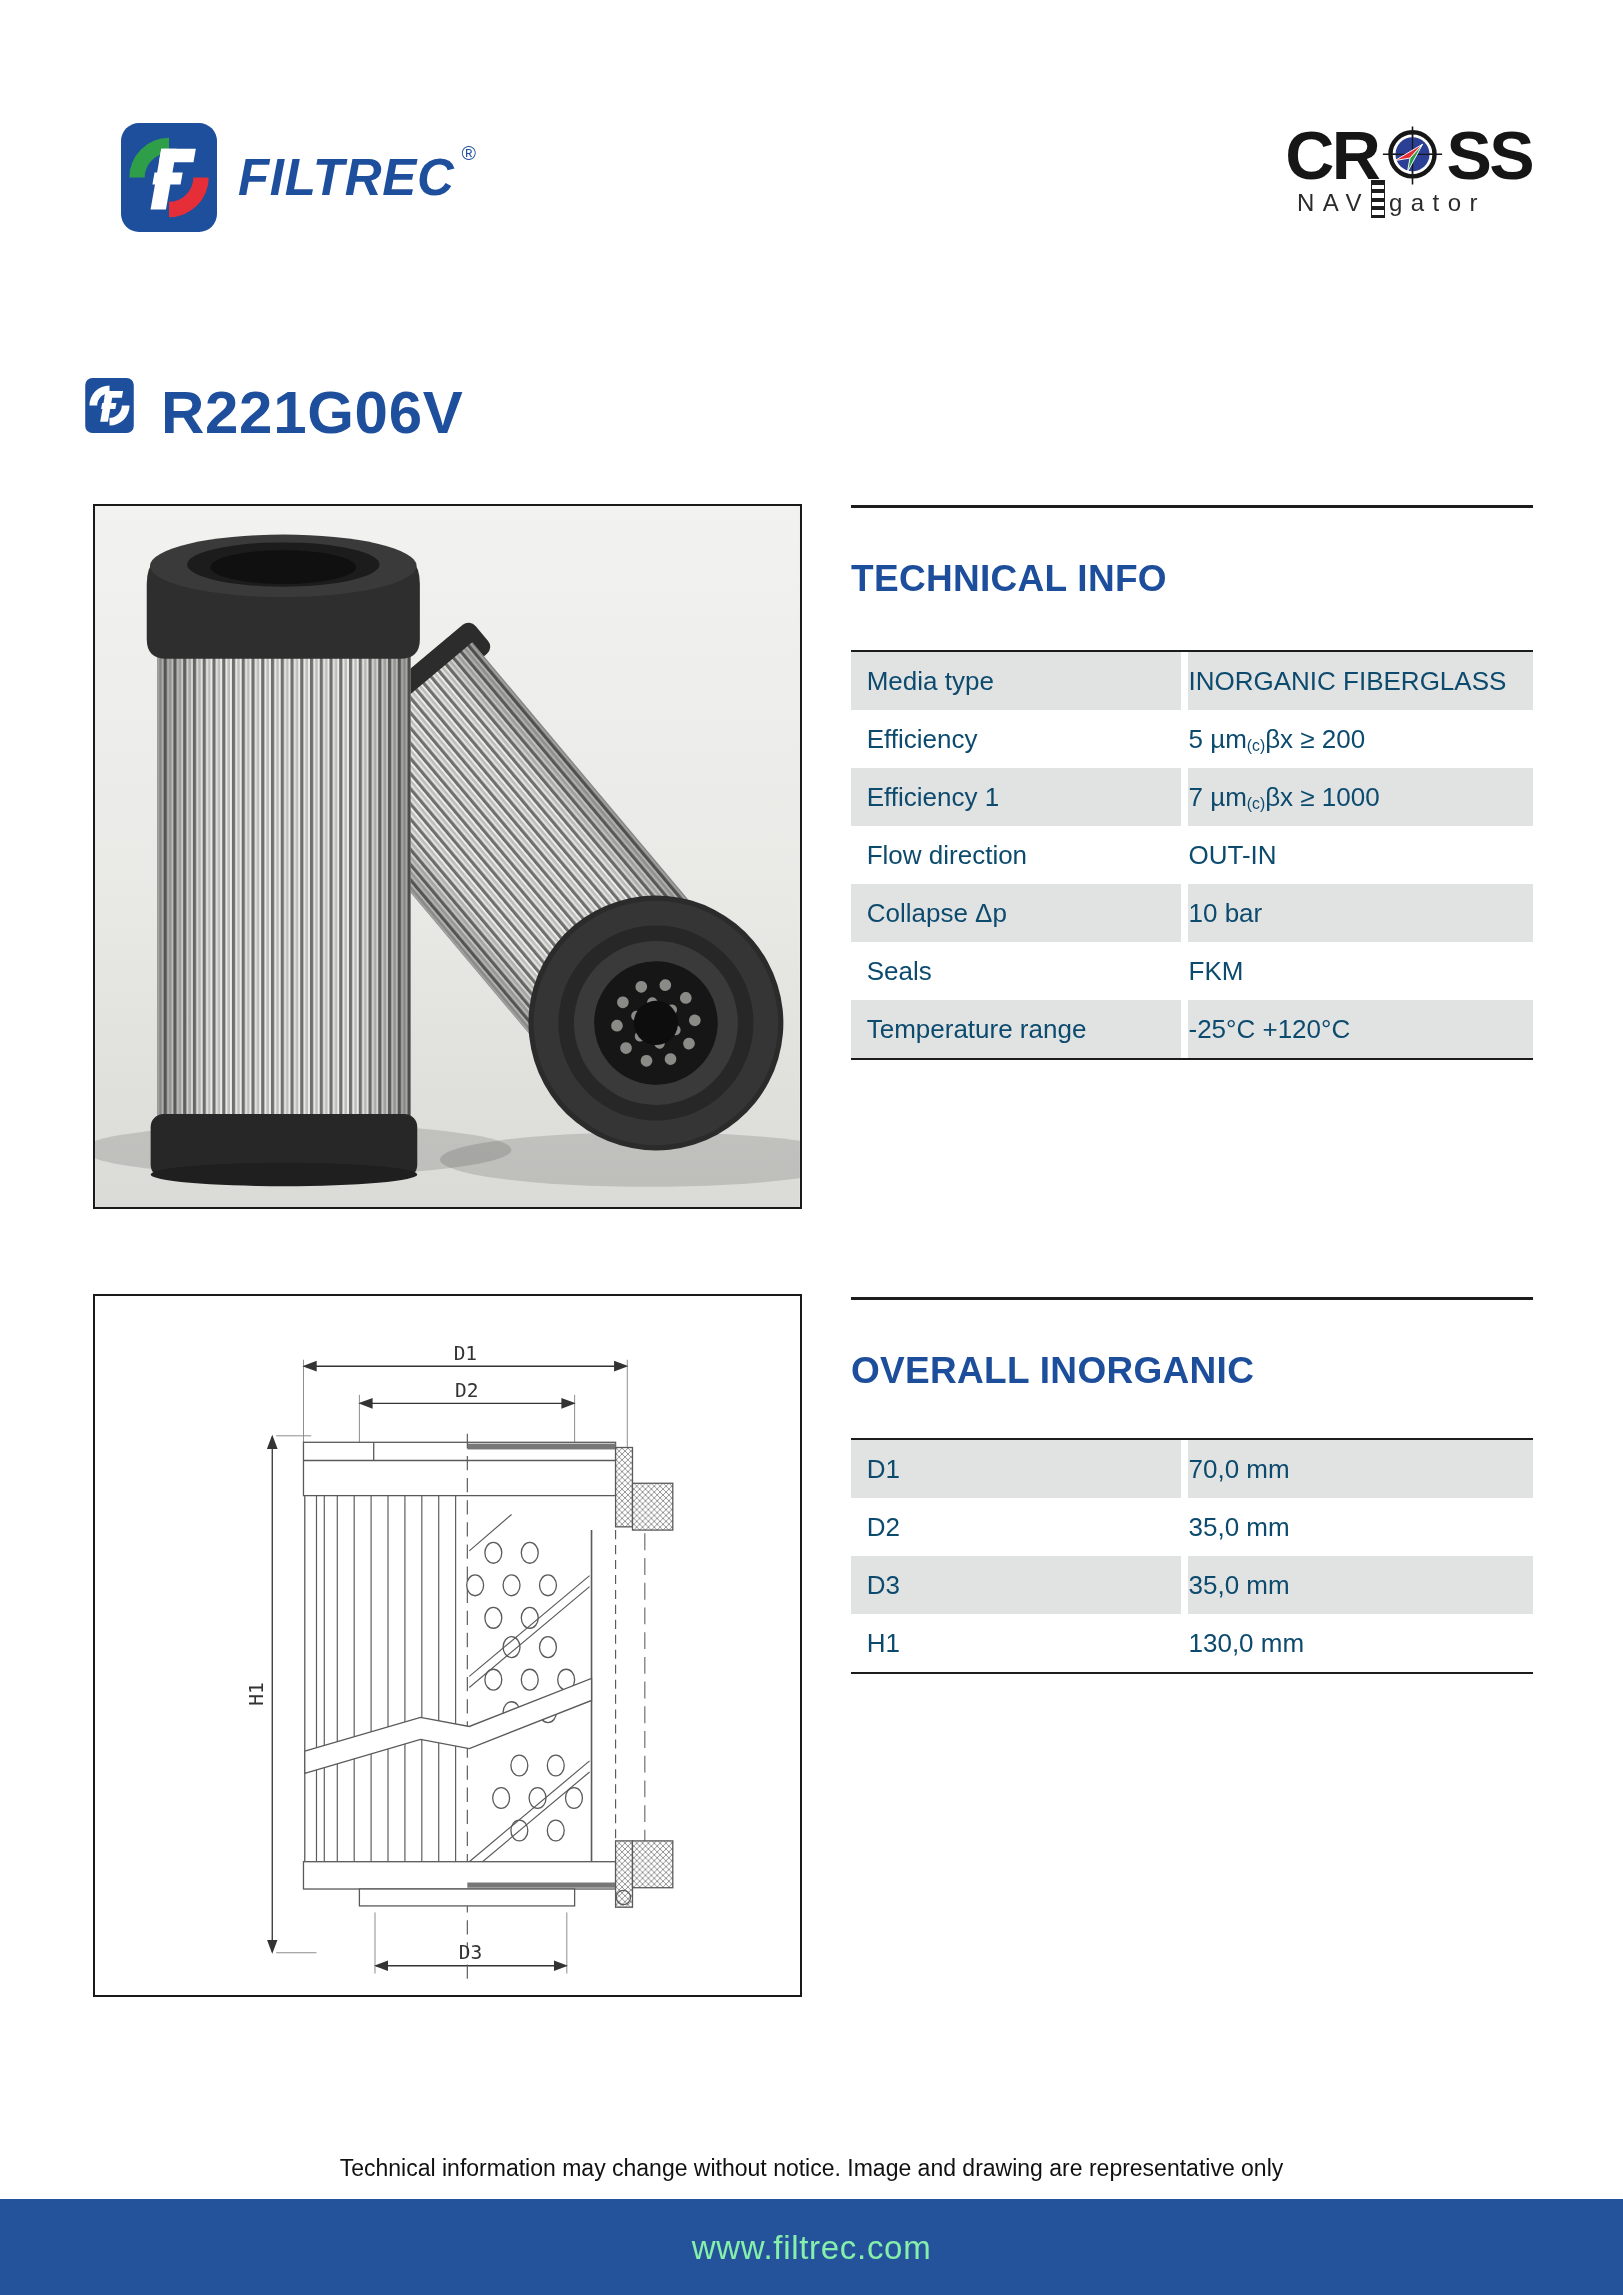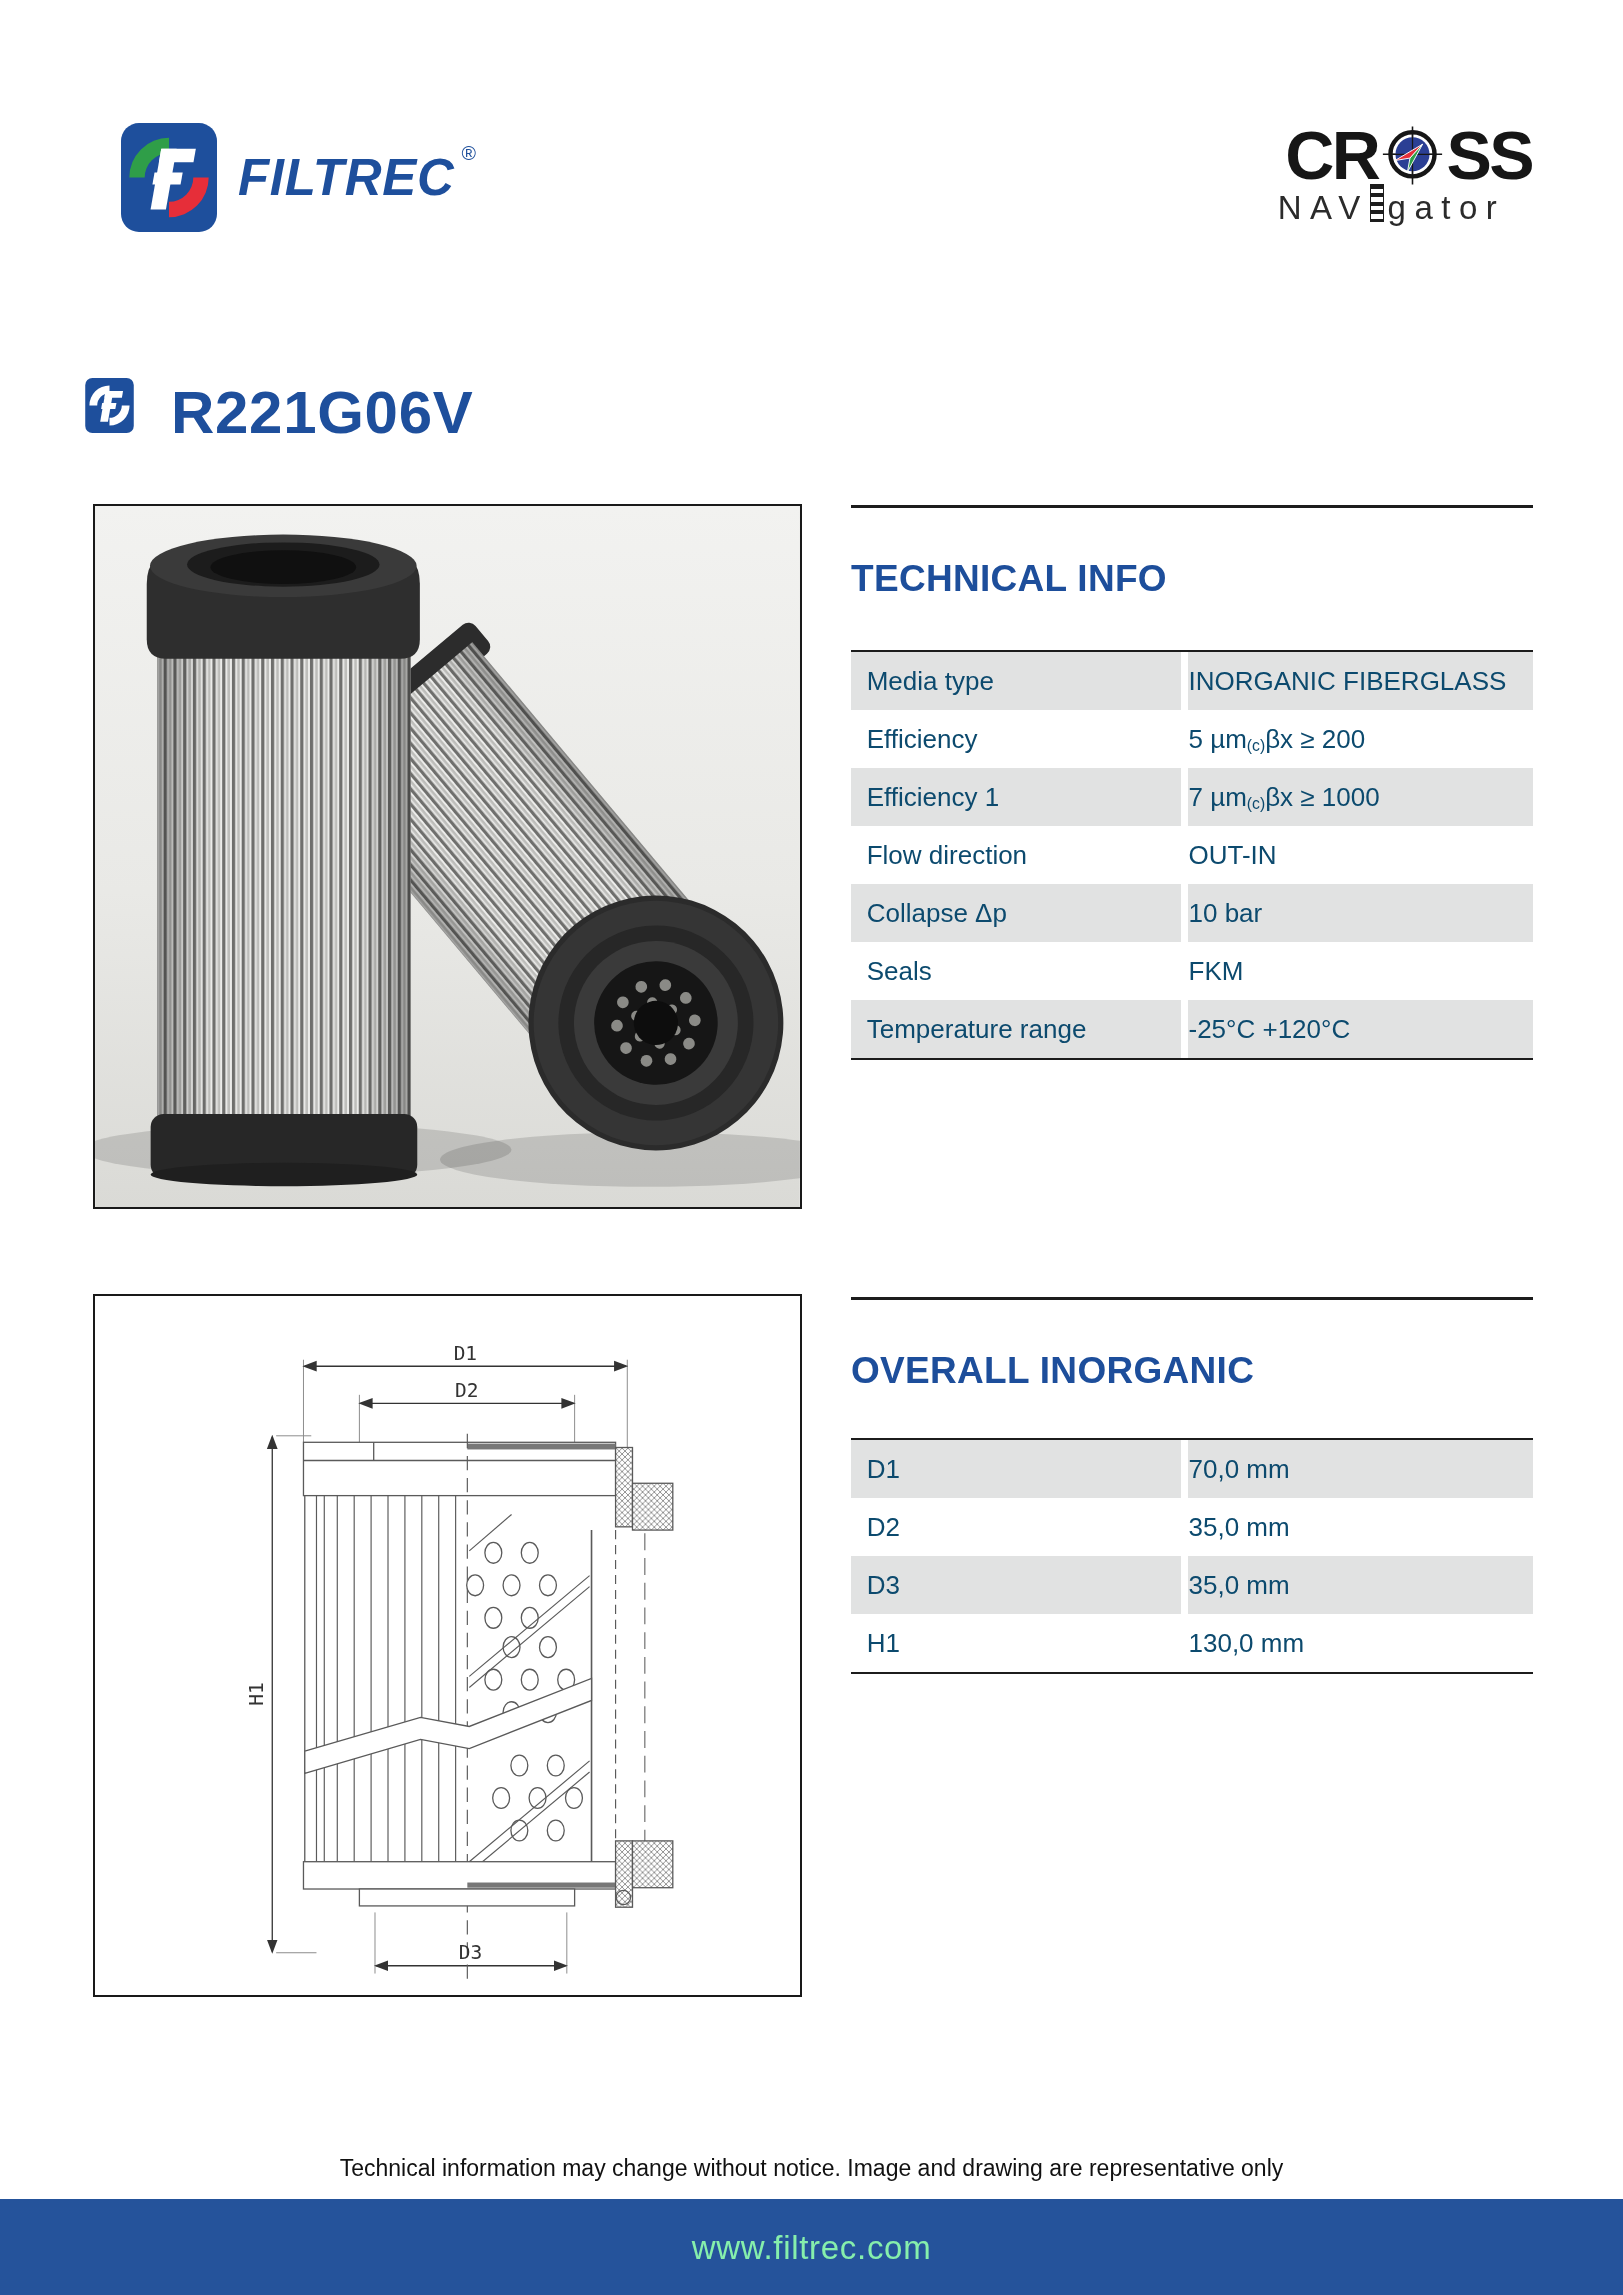--- a/index.html
+++ b/index.html
@@ -9,29 +9,29 @@
 
   
   .filtrec-logo { position:absolute; left:121px; top:123px; display:flex; align-items:center; }
   .filtrec-logo svg { display:block; }
   .filtrec-wordmark { position:relative; margin-left:21px; color:#1e4f9c; font-size:51px; font-weight:800; letter-spacing:0.7px; line-height:1;font-style:italic; }
   .filtrec-reg { position:absolute; top:-7.9px; right:-22px; font-size:19.6px; font-weight:400; color:#1e4f9c; }
 
   .cross-logo { position:absolute; left:1251px; top:123px; width:281px; text-align:center; }
   .cross-line1 { display:flex; align-items:center; justify-content:flex-end; color:#161616; font-size:68px; font-weight:800; letter-spacing:-2.6px; line-height:0.95; }
   .cross-compass { width:63px; height:63px; margin:0 2.6px; transform:translateY(1.3px); }
-  .cross-line2 { display:flex; align-items:center; justify-content:center; margin-top:1.3px; color:#2b2b2b; font-size:33px; font-weight:400; letter-spacing:8.5px; }
+  .cross-line2 { display:flex; align-items:center; justify-content:center; margin-top:1.3px; color:#2b2b2b; font-size:24px; font-weight:400; letter-spacing:8.5px; }
   .nav-column { display:inline-block; width:13.7px; height:38px; margin:0 3.9px 0 1.3px; margin-top:-9.2px;
                 background:repeating-linear-gradient(180deg,#1d1d1d 0 3.9px,#ffffff 3.9px 8.5px);
                 border:1.3px solid #1d1d1d; }
 
   
   .product-code-row { position:absolute; left:84px; top:378px; display:flex; align-items:flex-start; }
   .product-code-row svg { display:block; }
-  .product-code-text { margin-left:36px; margin-top:5.2px; color:#1e4f9c; font-size:60px; font-weight:700; line-height:1; letter-spacing:0.7px; }
+  .product-code-text { margin-left:26px; margin-top:5.2px; color:#1e4f9c; font-size:60px; font-weight:700; line-height:1; letter-spacing:0.7px; }
 
   
   .photo-box { position:absolute; left:93px; top:504px; width:709px; height:705px; border:2.6px solid #191919; background:#ececea; }
   .drawing-box { position:absolute; left:93px; top:1294px; width:709px; height:703px; border:2.6px solid #191919; background:#ffffff; }
   .photo-box svg, .drawing-box svg { display:block; width:100%; height:100%; }
   .section-rule { position:absolute; left:851px; width:682px; height:2.6px; background:#1c1c1c; }
   .rule-tech { top:505px; }
   .rule-dims { top:1297px; }
   .section-title { position:absolute; left:851px; width:682px; color:#1d4e9b; font-size:37px; font-weight:700; line-height:39px; letter-spacing:0.3px; }
   .title-tech { top:559px; }

